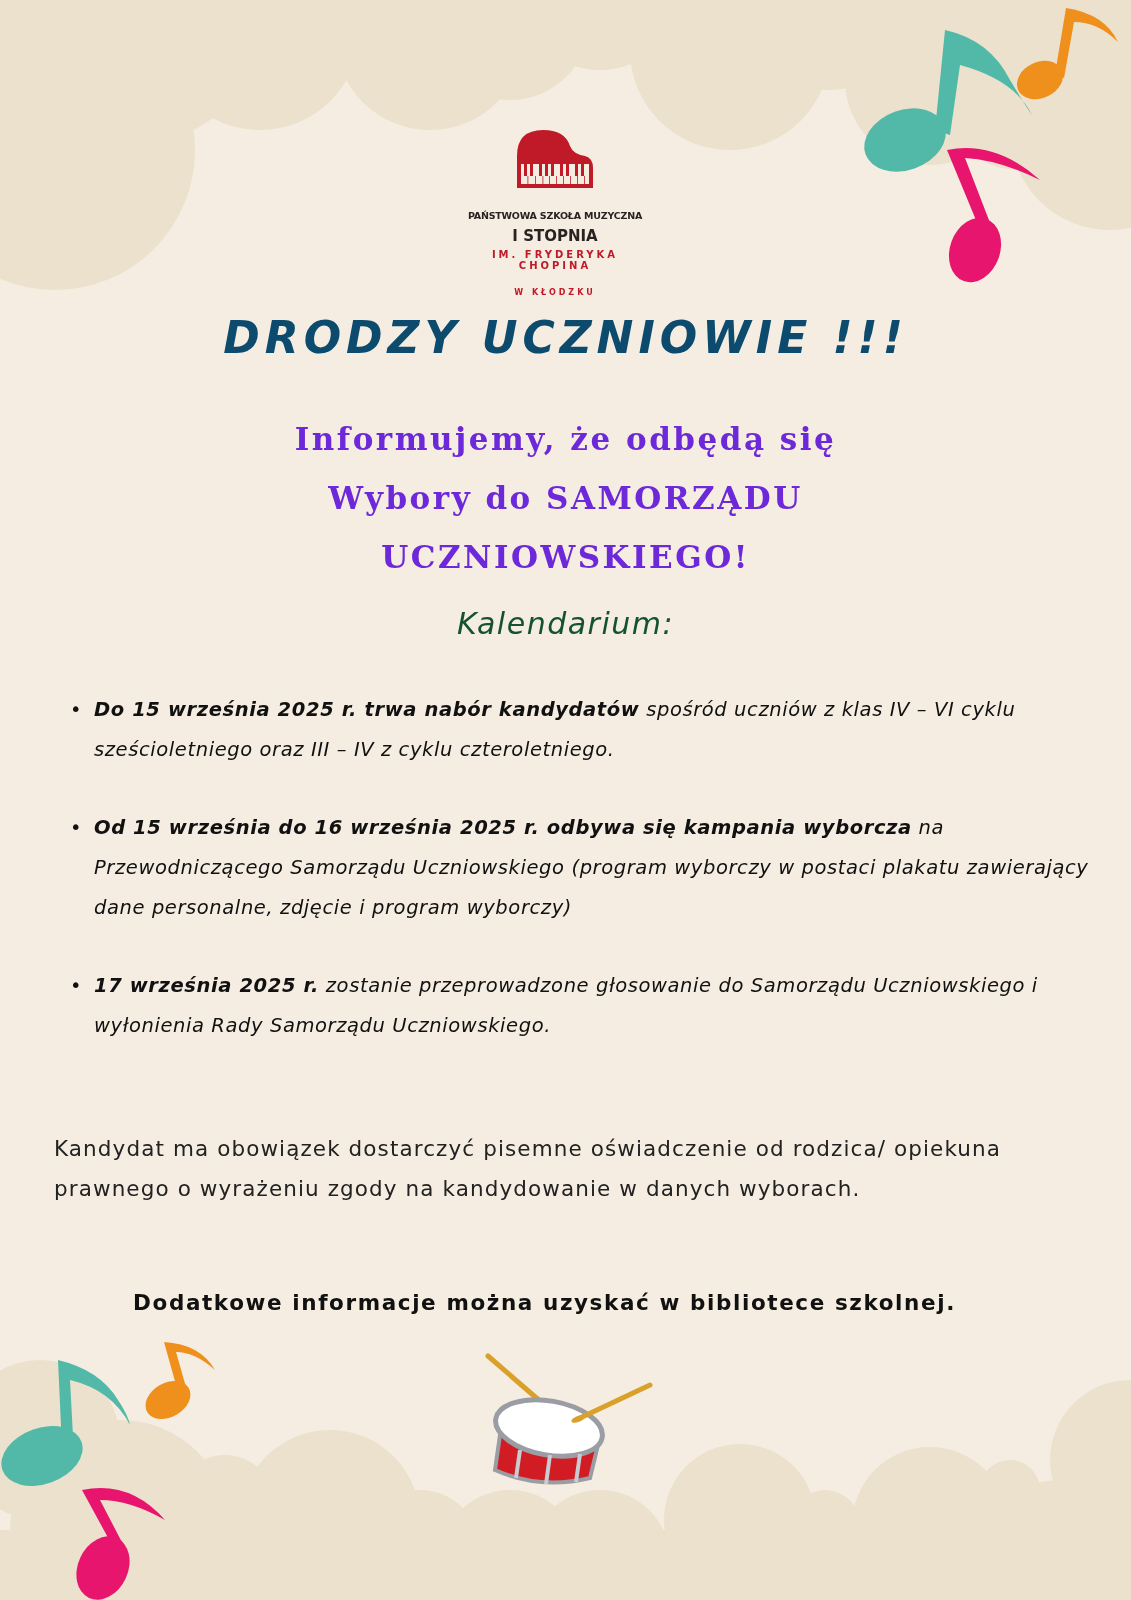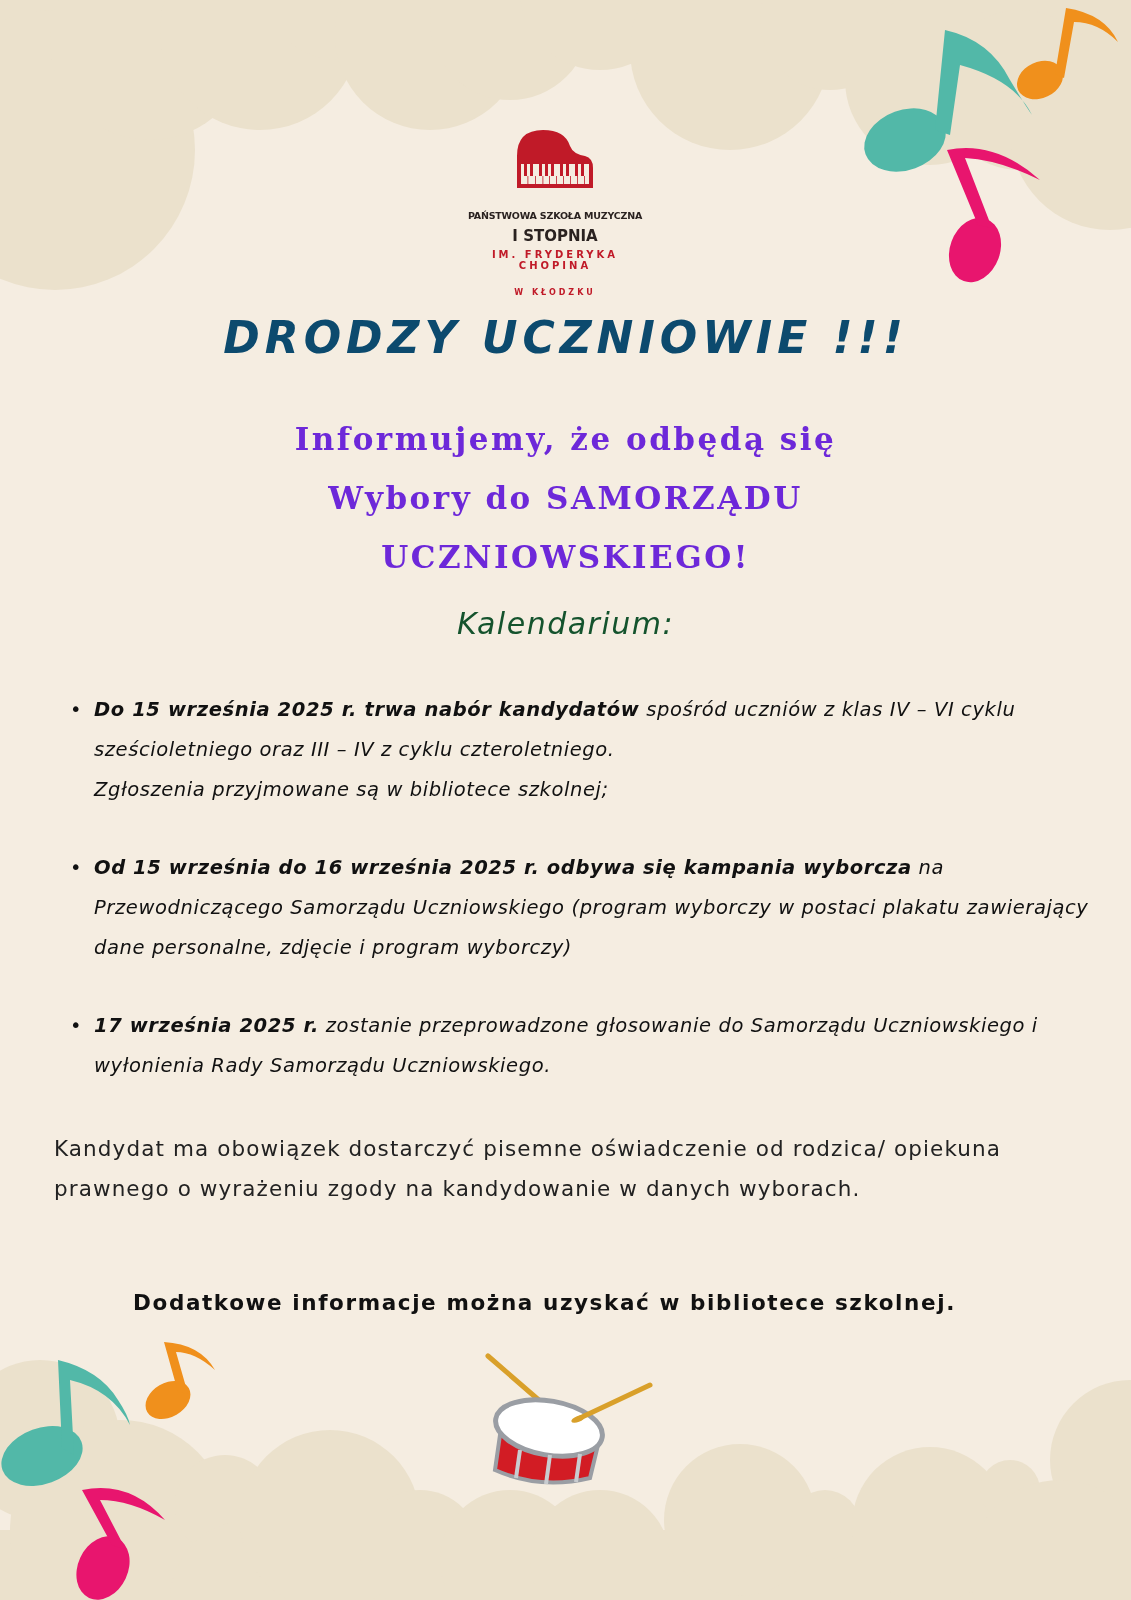--- a/index.html
+++ b/index.html
@@ -146,21 +146,20 @@
   <div>Wybory do SAMORZĄDU</div>
   <div>UCZNIOWSKIEGO!</div>
 </div>
 
 <div class="kalendarium">Kalendarium:</div>
 
 <ul class="schedule">
   <li>
     <span class="bullet">•</span>
     <b>Do 15 września 2025 r. trwa nabór kandydatów</b><span> spośród uczniów z klas IV – VI cyklu sześcioletniego oraz III – IV z cyklu czteroletniego.</span><br>
-    <span>Zgłoszenia przyjmowane są w bibliotece szkolnej;</span>
   </li>
   <li>
     <span class="bullet">•</span>
     <b>Od 15 września do 16 września 2025 r. odbywa się kampania wyborcza</b><span> na Przewodniczącego Samorządu Uczniowskiego (program wyborczy w postaci plakatu zawierający dane personalne, zdjęcie i program wyborczy)</span>
   </li>
   <li>
     <span class="bullet">•</span>
     <b>17 września 2025 r.</b><span> zostanie przeprowadzone głosowanie do Samorządu Uczniowskiego i wyłonienia Rady Samorządu Uczniowskiego.</span>
   </li>
 </ul>

